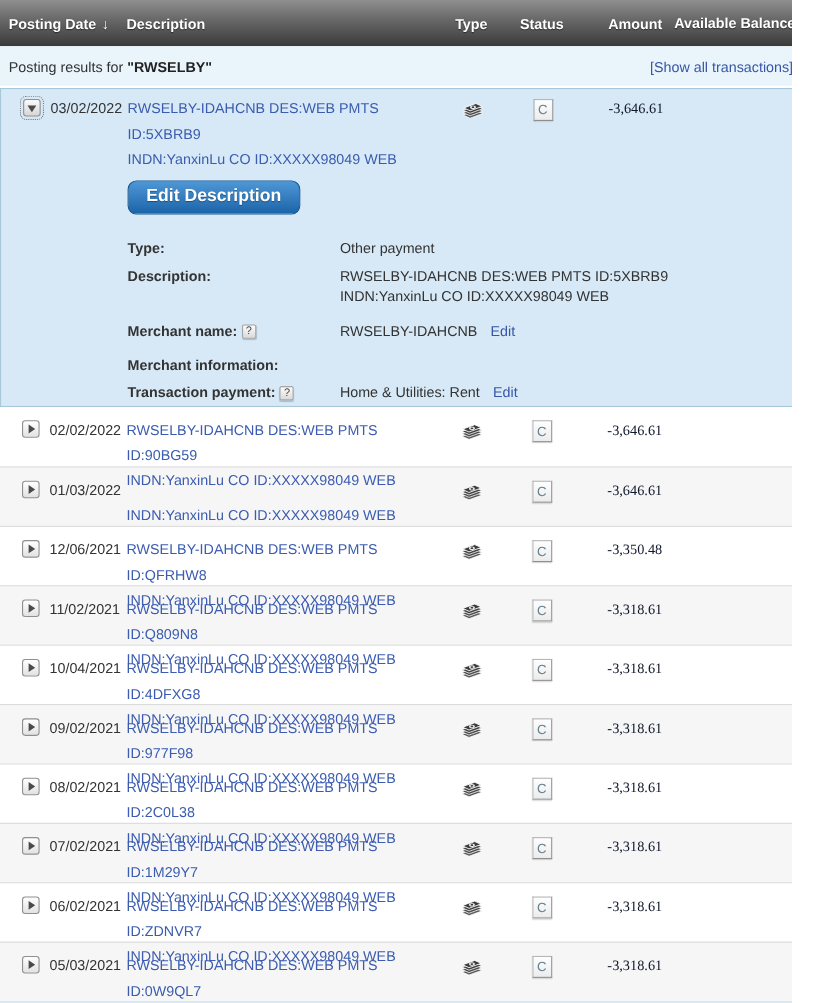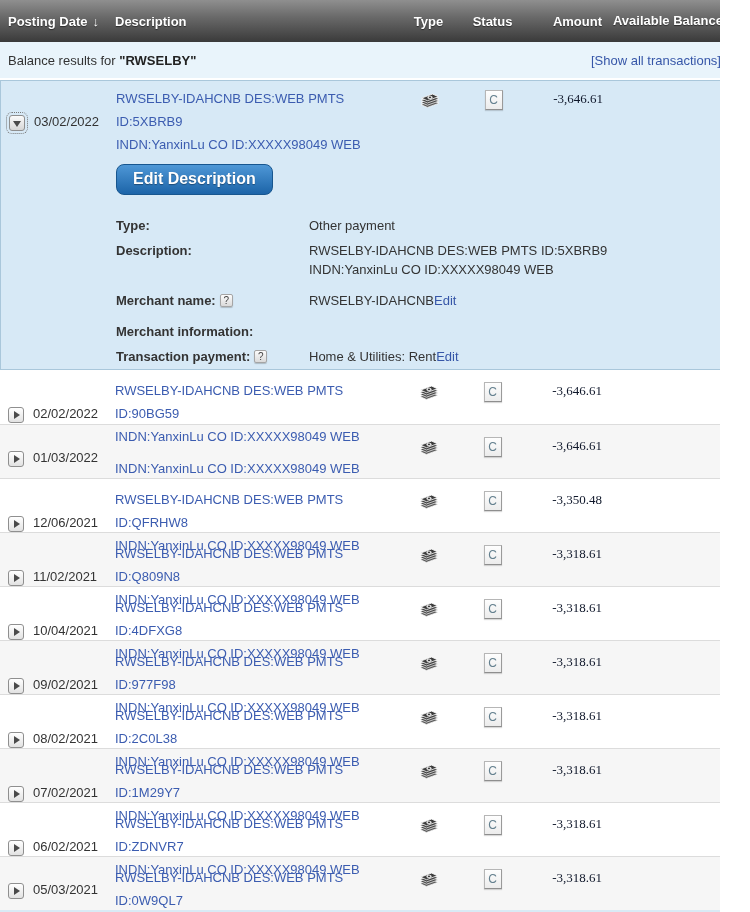--- a/index.html
+++ b/index.html
@@ -24,21 +24,21 @@
   .results-bar b { color:#222; }
   a.link { color:#3656a8; text-decoration:none; cursor:pointer; }
 
   .gap { height:2px; background:#fff; }
 
   
   .expanded { height:290px; background:#d7e9f6; border:1px solid #a9c7db; overflow:hidden; }
   .exp-summary { padding-top:6px; }
 
   
-  .c-date { padding-left:8px; display:flex; align-items:center; }
+  .c-date { padding-left:20px; display:flex; align-items:flex-start; }
   .date-text { font-size:13px; color:#333; margin-left:9px; line-height:23px; }
   .c-desc { padding-left:8px; }
   .desc-link { font-size:13px; color:#3b5cb0; line-height:23px; text-decoration:none; display:block; cursor:pointer; }
   .c-type { text-align:center; padding-top:3px; }
   .c-status { text-align:center; padding-top:3px; }
   .c-amount { text-align:right; font-size:13px; color:#0f172a; line-height:23px;font-family:Liberation Serif, serif; }
 
   
   .expand-btn { width:16px; height:16px; margin-top:3px; border:1px solid #8f8f8f; border-radius:3px; background:linear-gradient(#fff,#e2e2e2); display:inline-flex; align-items:center; justify-content:center; cursor:pointer; flex:none; }
   .expand-btn.focused { outline:1px dotted #777; outline-offset:2px; background:linear-gradient(#fbfbfb,#d6d6d6); }
@@ -51,21 +51,21 @@
   
   .edit-btn { display:inline-block; margin:8px 0 0 115px; padding:5px 16px 6px; font-size:16px; font-weight:bold; color:#fff; background:linear-gradient(#4e97d6,#1c64a8); border:1px solid #17568f; border-radius:8px; cursor:pointer; text-shadow:0 1px 1px rgba(0,0,0,.35); font-family:"Liberation Sans", sans-serif; }
 
   
   .details { margin:21px 0 0 115px; font-size:13px; color:#333; }
   .d-row { display:grid; grid-template-columns:193px 1fr; margin-bottom:6px; }
   .d-label { font-weight:bold; line-height:19px; white-space:nowrap; }
   .d-value { line-height:19px; }
   .d-gap { height:6px; }
   .help-icon { display:inline-flex; width:13px; height:13px; margin-left:4px; align-items:center; justify-content:center; border:1px solid #a5a5a5; border-radius:2px; background:linear-gradient(#fcfcfc,#dadada); color:#444; font-size:10px; font-weight:normal; vertical-align:1px; cursor:pointer; box-shadow:0 1px 1px rgba(0,0,0,.2); }
-  .edit-link { }
+  .edit-link { margin-left:12px; }
 
   
   .t-row { height:54px; padding-top:9px; }
   .t-row.alt { background:#f6f6f6; }
   #rows .t-row { border-top:1px solid #dcdcdc; }
   #rows .t-row:first-child { border-top:none; }
 
   .bottom-strip { height:3px; background:#d9eaf5; }
 
   
@@ -86,21 +86,21 @@
     <div class="thead grid-cols">
       <div class="h-date"><span>Posting Date</span><span class="sort-arrow">↓</span></div>
       <div class="h-desc">Description</div>
       <div class="h-type">Type</div>
       <div class="h-status">Status</div>
       <div class="h-amount">Amount</div>
       <div class="h-bal">Available Balance</div>
     </div>
 
     <div class="results-bar">
-      <div><span>Balance results for </span><b>"RWSELBY"</b></div>
+      <div><span>Posting results for </span><b>"RWSELBY"</b></div>
       <a class="link">[Show all transactions]</a>
     </div>
 
     <div class="gap"></div>
 
     <div class="expanded">
       <div class="exp-summary grid-cols">
         <div class="c-date">
           <span class="expand-btn focused">
               <span class="tri-down"></span>

